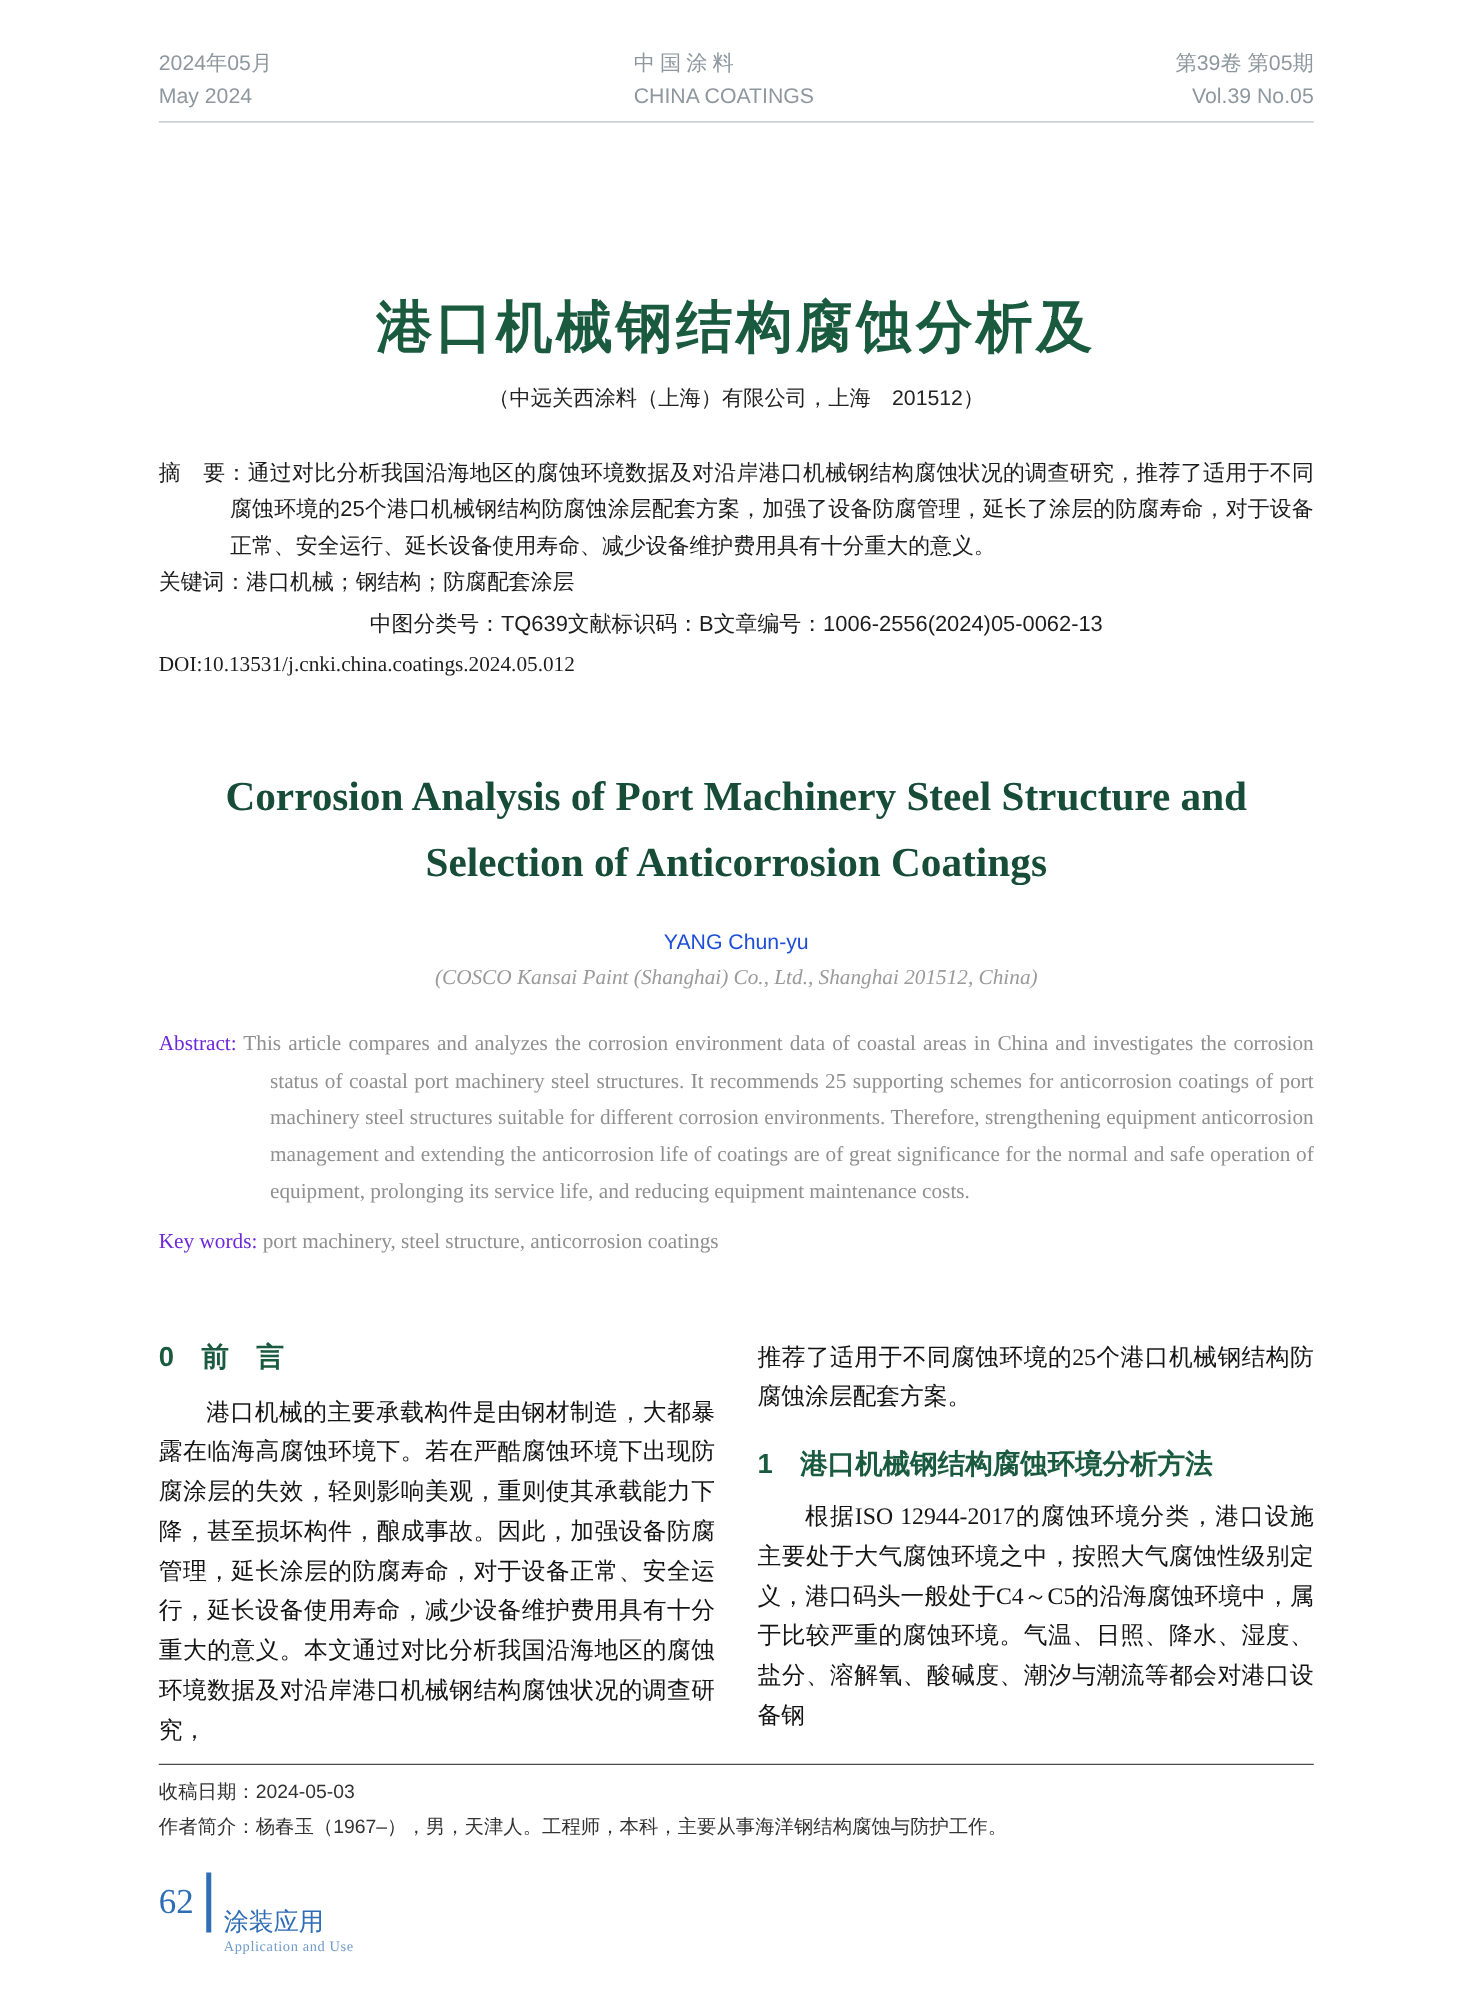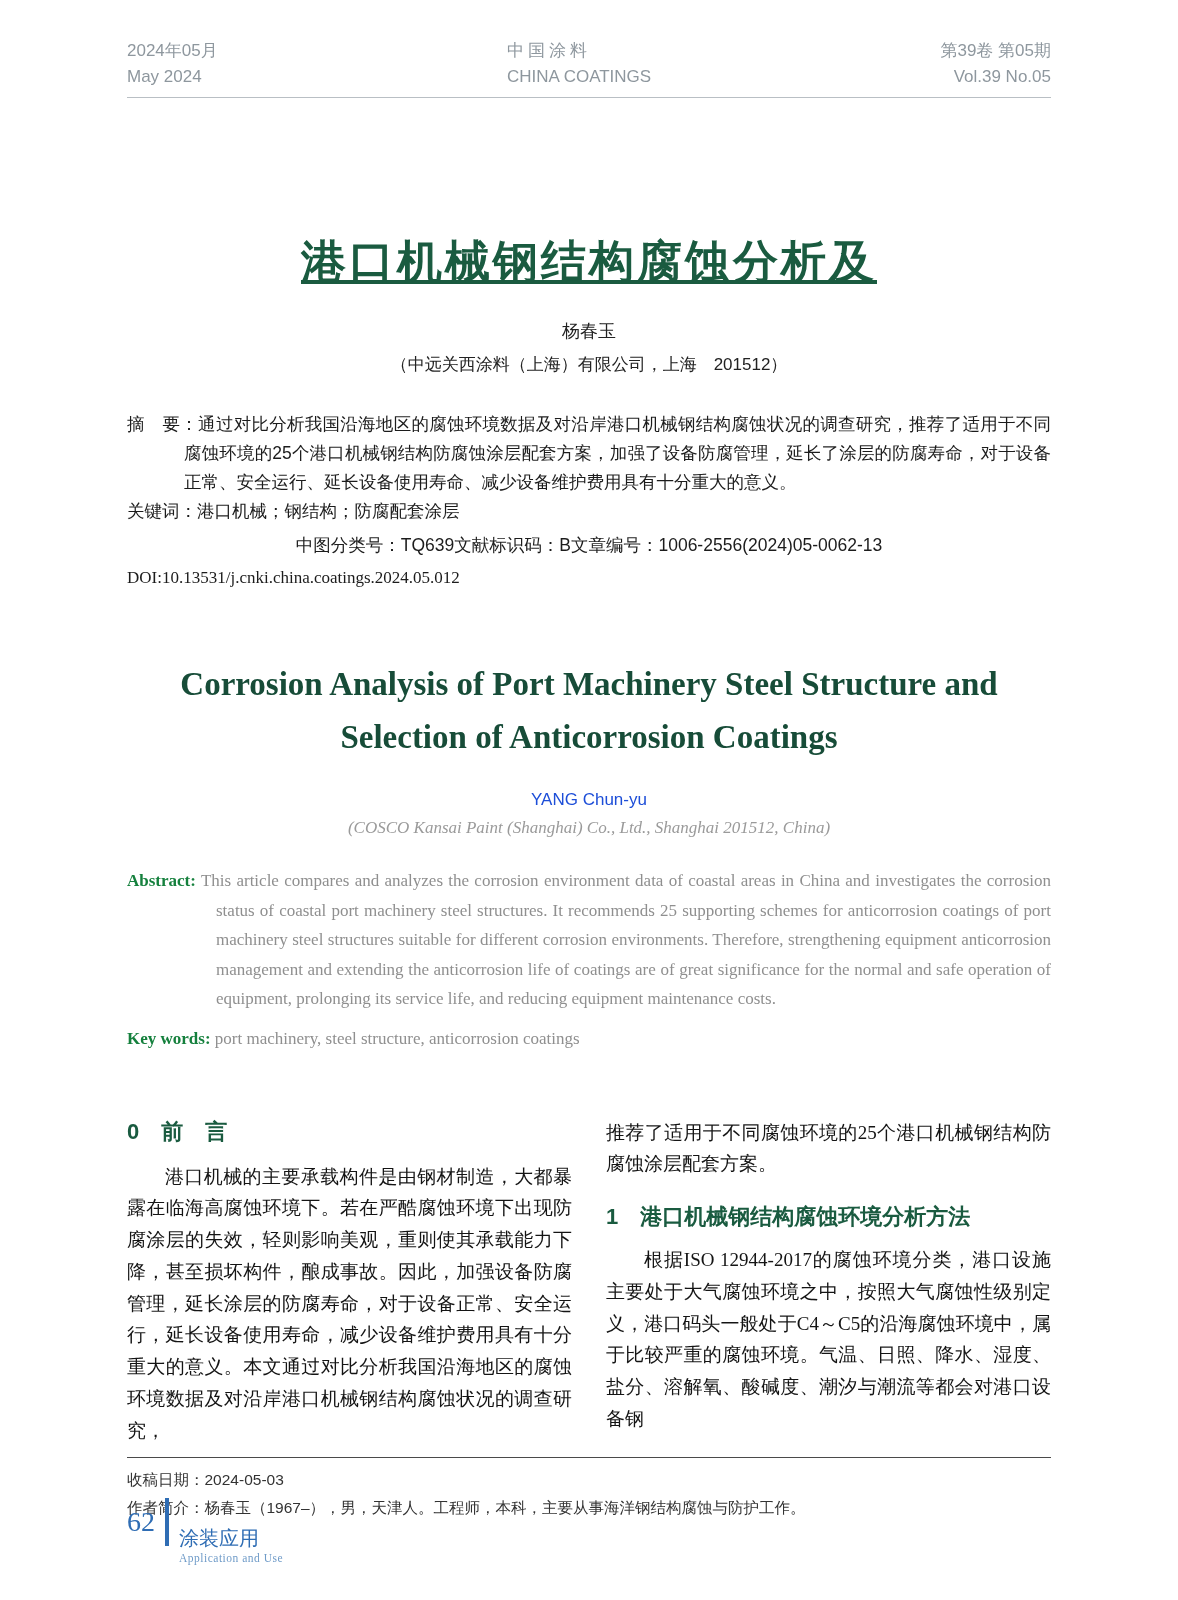--- a/index.html
+++ b/index.html
@@ -35,21 +35,20 @@
 
   
   .title-zh {
     margin-top: 128px;
     text-align: center;
     color: #1a5b40;
     font-size: 45px;
     font-weight: bold;
     line-height: 71px;
     letter-spacing: 3px;
-    text-decoration: underline;
   }
   .author-zh { margin-top: 22px; text-align: center; font-size: 18px; color: #222; }
   .affil-zh  { margin-top: 10px; text-align: center; font-size: 17px; color: #222; }
 
   
   .abs-zh {
     margin-top: 34px;
     font-size: 17.5px;
     line-height: 29px;
     text-align: justify;
@@ -97,22 +96,22 @@
     margin-top: 28px;
     font-family: "Liberation Serif", serif;
     font-size: 17px;
     line-height: 29.5px;
     color: #8f8f8f;
     text-align: justify;
     padding-left: 89px;
     text-indent: -89px;
   }
   .abs-en .lbl, .kw-en .lbl {
-    font-weight: bold;
-    color: #15803d;
+    font-weight: normal;
+    color: #6d28d9;
   }
   .kw-en {
     margin-top: 10px;
     font-family: "Liberation Serif", serif;
     font-size: 17px;
     line-height: 29px;
     color: #8f8f8f;
   }
 
   
@@ -197,21 +196,20 @@
       <div class="hdr-col hdr-right">
         <div>第39卷 第05期</div>
         <div>Vol.39  No.05</div>
       </div>
     </header>
 
     <h1 class="title-zh">
       <span>港口机械钢结构腐蚀分析及</span><br>
     </h1>
 
-    <div class="author-zh">杨春玉</div>
     <div class="affil-zh">（中远关西涂料（上海）有限公司，上海　201512）</div>
 
     <p class="abs-zh"><span class="lbl">摘　要：</span><span>通过对比分析我国沿海地区的腐蚀环境数据及对沿岸港口机械钢结构腐蚀状况的调查研究，推荐了适用于不同腐蚀环境的25个港口机械钢结构防腐蚀涂层配套方案，加强了设备防腐管理，延长了涂层的防腐寿命，对于设备正常、安全运行、延长设备使用寿命、减少设备维护费用具有十分重大的意义。</span></p>
 
     <p class="kw-zh"><span>关键词：</span><span>港口机械；钢结构；防腐配套涂层</span></p>
 
     <div class="clc-row">
       <span><span>中图分类号：</span><span>TQ639</span></span>
       <span><span>文献标识码：</span><span>B</span></span>
       <span><span>文章编号：</span><span>1006-2556(2024)05-0062-13</span></span>

